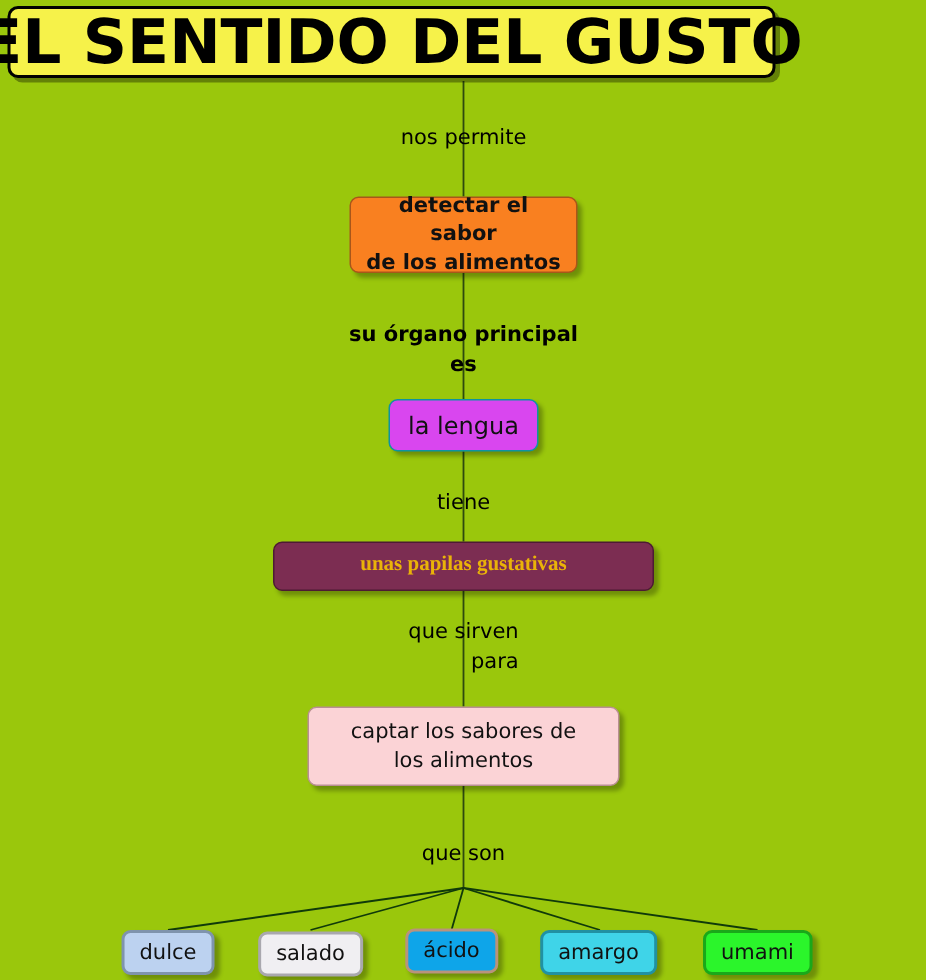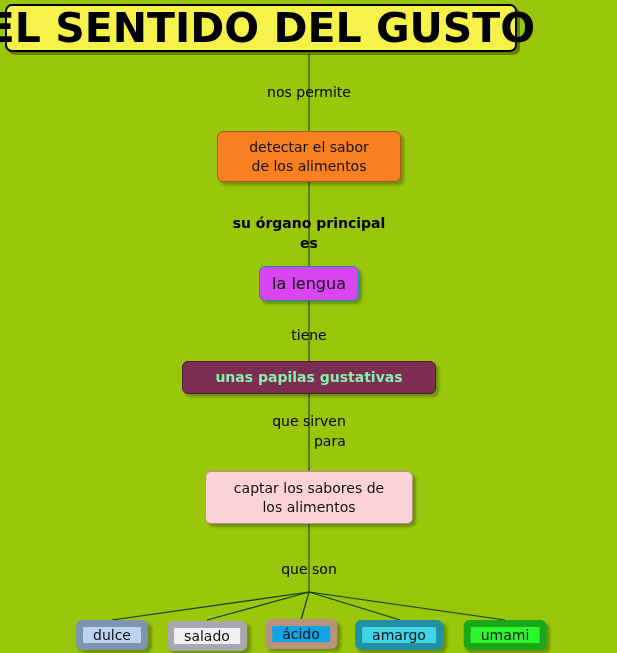--- a/index.html
+++ b/index.html
@@ -89,35 +89,36 @@
     font-size: 14px;
   }
   .node.n-lengua {
     background: #d946ef;
     border-color: #0e93a0;
     font-size: 16px;
   }
   .node.n-papilas {
     background: #7c2d52;
     border-color: #4d1b33;
-    color: #86efac;
+    color: #eab308;
     font-weight: bold;
     font-size: 14px;
+    font-family: Liberation Serif, serif;
   }
   .node.n-captar {
     background: #fbd3d6;
     border-color: #b98f92;
     font-size: 14px;
   }
 
   
   .leaf {
     position: absolute;
     box-sizing: border-box;
-    border: 7px solid #701a75;
+    border: 2px solid #701a75;
     border-radius: 6px;
     display: flex;
     align-items: center;
     justify-content: center;
     font-size: 14px;
     color: #111;
     height: 30px;
     box-shadow: 3px 3px 3px rgba(0,0,0,0.28);
     transform: translateX(-50%);
     padding: 0 10px;
@@ -152,21 +153,21 @@
     <line x1="309" y1="592" x2="400" y2="620" stroke="#103a0a" stroke-width="1.2"></line>
     <line x1="309" y1="592" x2="505" y2="620" stroke="#103a0a" stroke-width="1.2"></line>
   </svg>
 
   <div class="title-box">
     <span class="title-text">EL SENTIDO DEL GUSTO</span>
   </div>
 
   <div class="conn-label" style="left:309px; top:82px;">nos permite</div>
 
-  <div class="node n-detectar" style="left:309px; top:131px; width:184px; height:51px;">detectar el sabor
+  <div class="node n-detectar" style="left:309px; top:131px; width:152px; height:51px;font-weight:bold;">detectar el sabor
 de los alimentos</div>
 
   <div class="conn-label" style="left:309px; top:213px;font-weight:bold;">su órgano principal
 es</div>
 
   <div class="node n-lengua" style="left:309px; top:266px; width:100px; height:35px;">la lengua</div>
 
   <div class="conn-label" style="left:309px; top:325px;">tiene</div>
 
   <div class="node n-papilas" style="left:309px; top:361px; width:254px; height:33px;">unas papilas gustativas</div>

